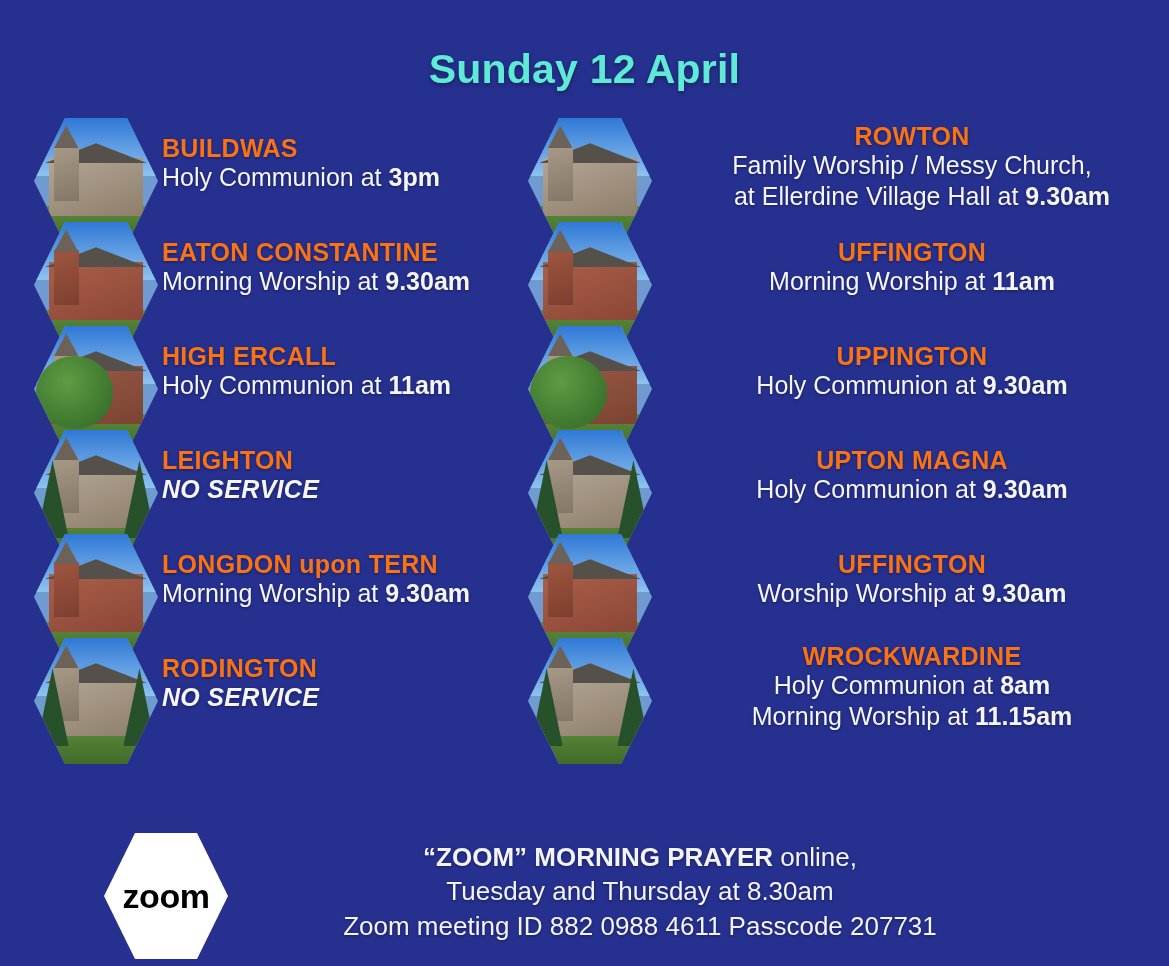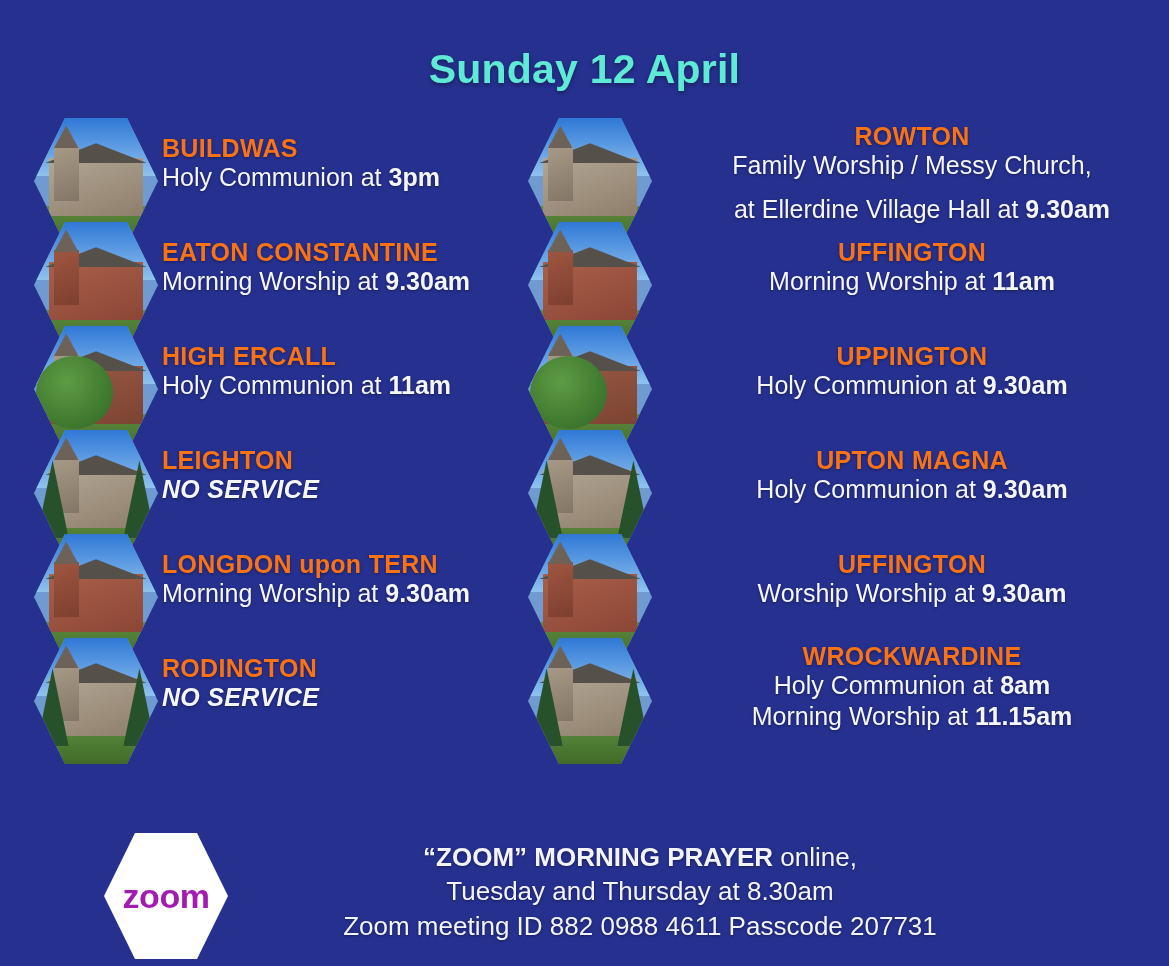--- a/index.html
+++ b/index.html
@@ -150,21 +150,21 @@
 
   .svc {
     font-size: 25px;
     font-weight: normal;
     line-height: 1.22;
     color: #F5F6FB;
     text-shadow: 0 1px 3px rgba(0,0,0,0.4);
     white-space: nowrap;
   }
   .svc b { font-weight: bold; }
-  .svc.indent { padding-left: 20px; margin-top: 13px; }
+  .svc.indent { padding-left: 20px; }
   .svc.none {
     font-style: italic;
     font-weight: bold;
     letter-spacing: 0.3px;
   }
 
   
   .zoom-logo {
     position: absolute;
     left: 104px;
@@ -174,21 +174,21 @@
     -webkit-clip-path: polygon(25% 0%, 75% 0%, 100% 50%, 75% 100%, 25% 100%, 0% 50%);
     clip-path: polygon(25% 0%, 75% 0%, 100% 50%, 75% 100%, 25% 100%, 0% 50%);
     background: #FFFFFF;
     display: flex;
     align-items: center;
     justify-content: center;
   }
   .zoom-logo span {
     font-size: 34px;
     font-weight: bold;
-    color: #a21caf;
+    color: #000000;
     letter-spacing: -0.5px;
     line-height: 1;
   }
 
   .footer {
     position: absolute;
     left: 280px;
     top: 840px;
     width: 720px;
     text-align: center;

